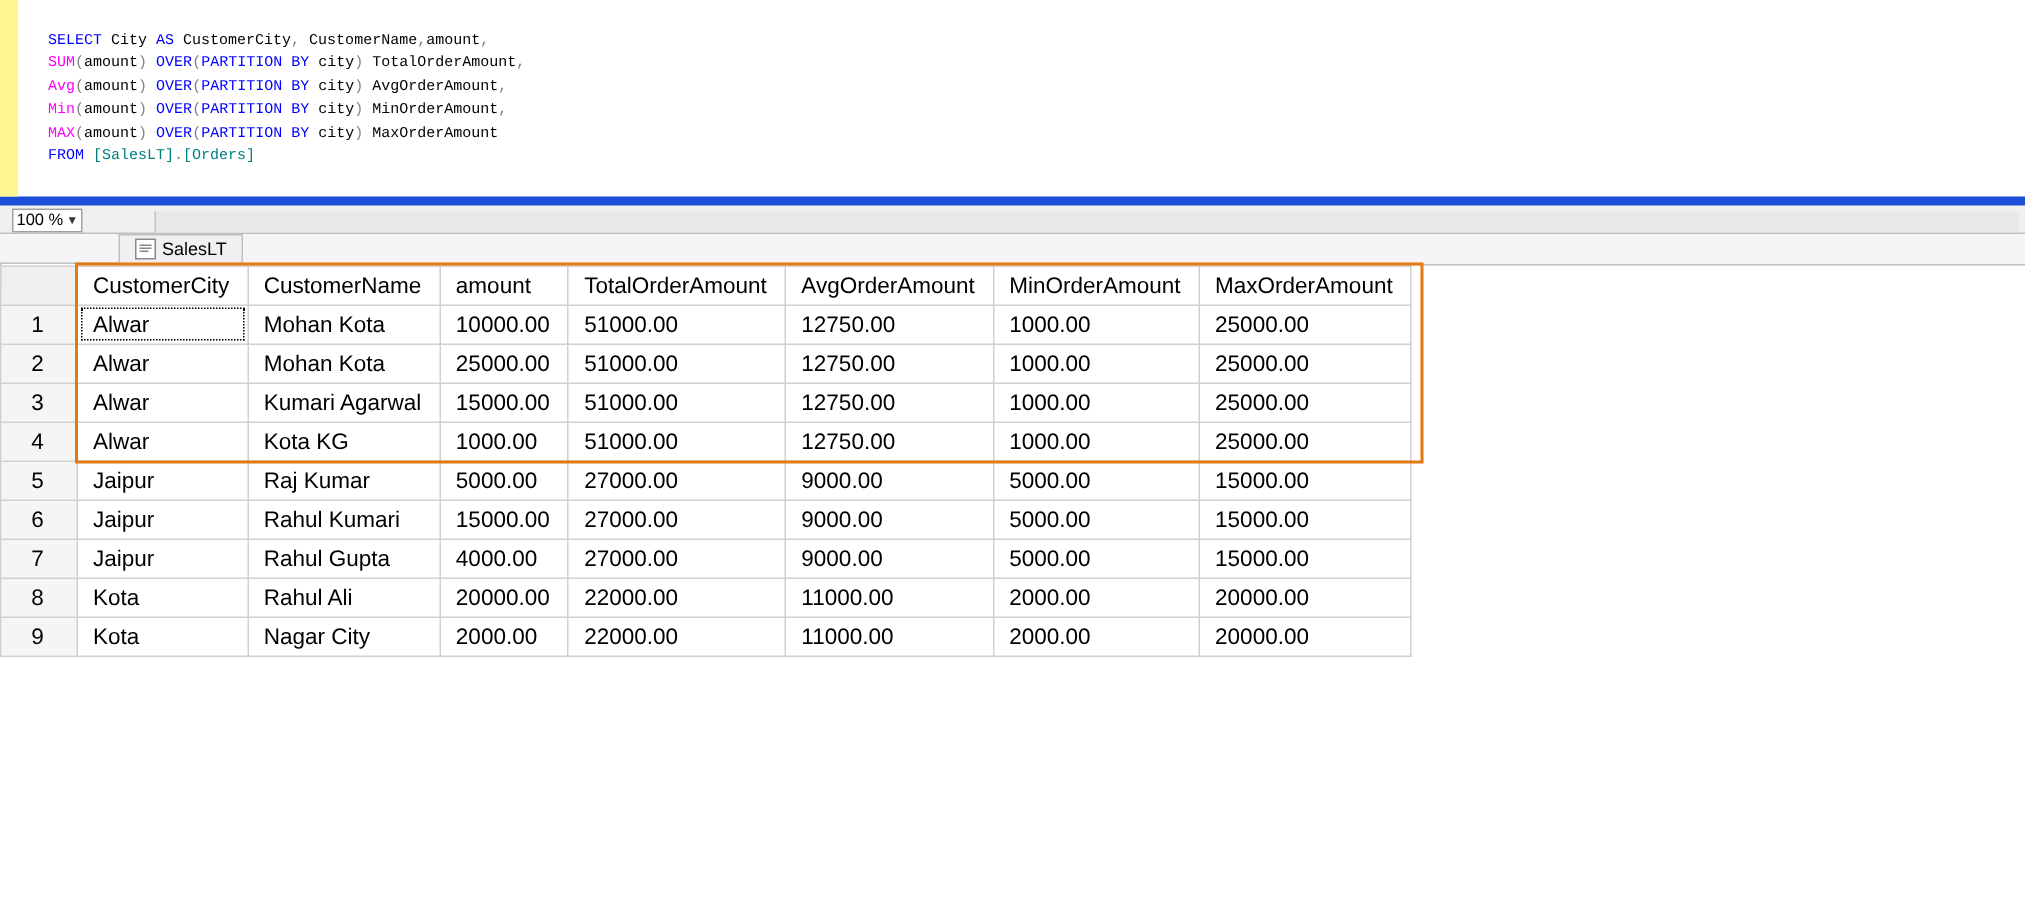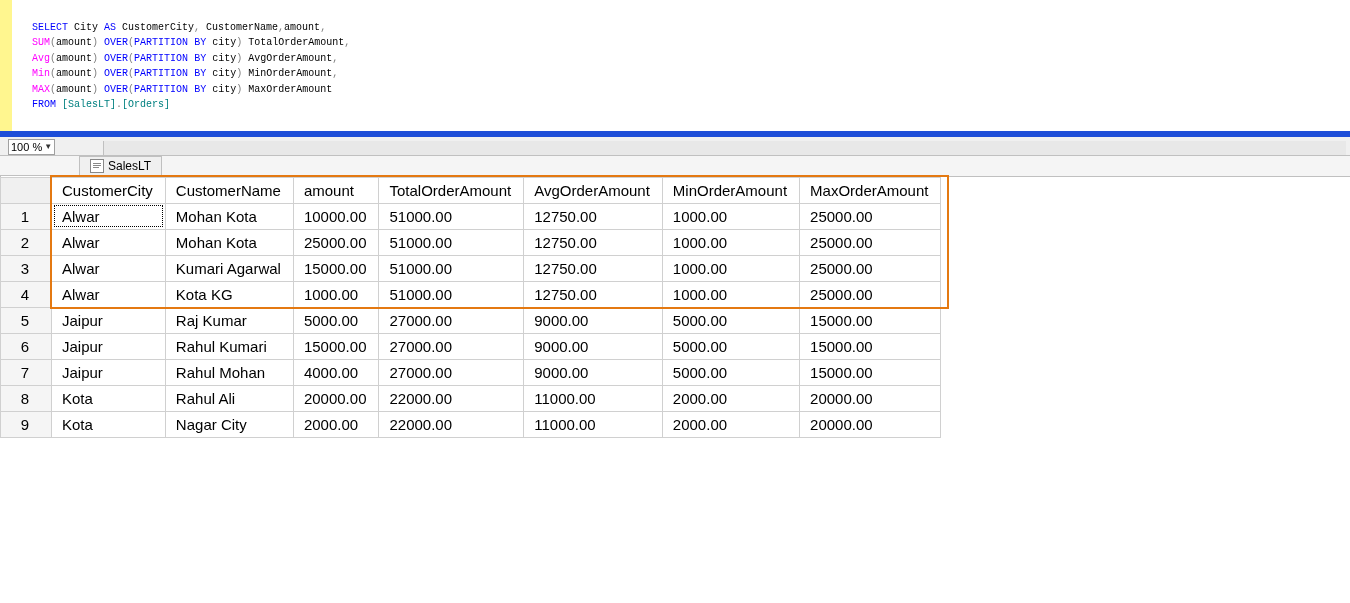--- a/index.html
+++ b/index.html
@@ -272,21 +272,21 @@
             <td>Rahul Kumari</td>
             <td>15000.00</td>
             <td>27000.00</td>
             <td>9000.00</td>
             <td>5000.00</td>
             <td>15000.00</td>
           </tr>
           <tr>
             <td class="rownum">7</td>
             <td>Jaipur</td>
-            <td>Rahul Mohan</td>
+            <td>Rahul Gupta</td>
             <td>4000.00</td>
             <td>27000.00</td>
             <td>9000.00</td>
             <td>5000.00</td>
             <td>15000.00</td>
           </tr>
           <tr>
             <td class="rownum">8</td>
             <td>Kota</td>
             <td>Rahul Ali</td>

